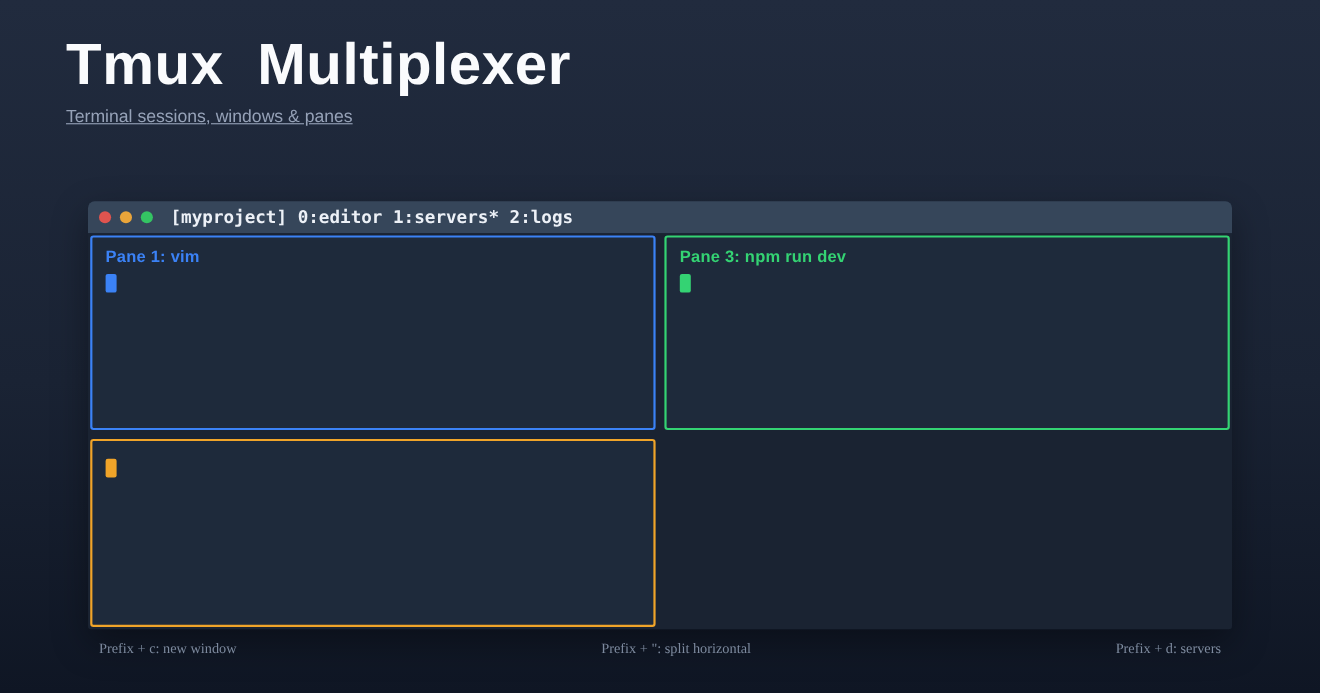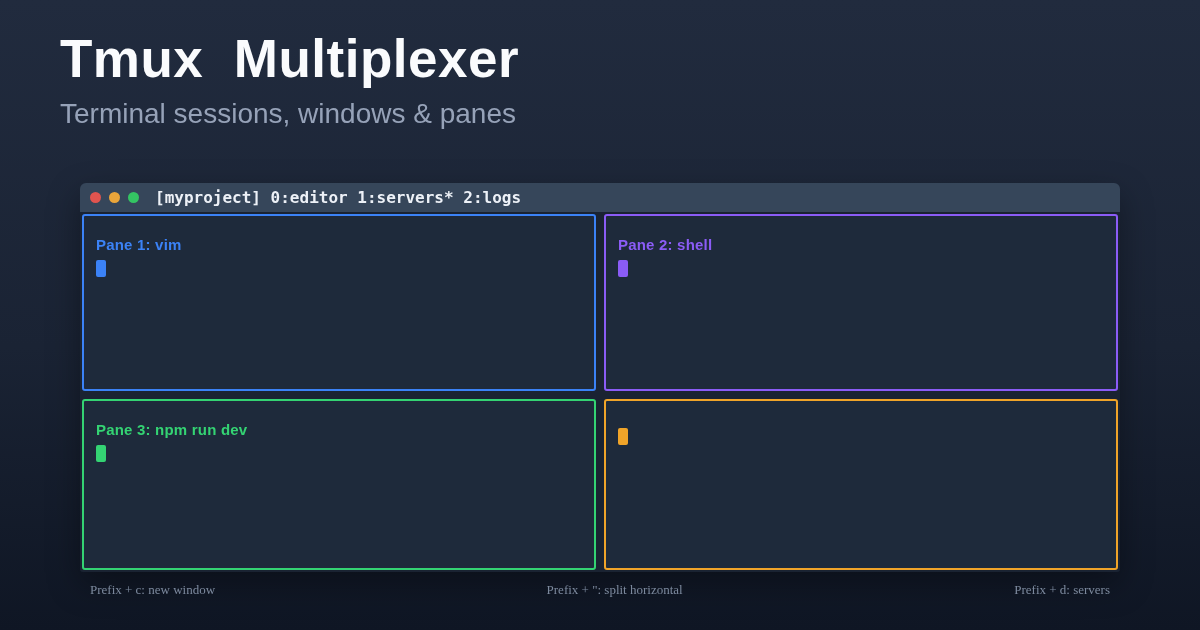--- a/index.html
+++ b/index.html
@@ -12,21 +12,21 @@
 
   
   .page-title {
     position: absolute; left: 60px; top: 30px;
     font-size: 53px; line-height: 1.1; font-weight: 700;
     letter-spacing: 0.5px; color: #fafbfd;
     white-space: pre;
   }
   .page-subtitle {
     position: absolute; left: 60px; top: 98px;
-    font-size: 28px; font-weight: 400; color: #96a2b8;
+    font-size: 16px; font-weight: 400; color: #96a2b8; text-decoration: underline;
   }
 
   
   .window {
     position: absolute; left: 80px; top: 183px; width: 1040px;
     border-radius: 6px 6px 3px 3px;
     box-shadow: 0 12px 32px rgba(0,0,0,0.35);
   }
   .titlebar {
     height: 29px; background: #36465a;
@@ -46,21 +46,21 @@
   .window-body {
     background: #1a2332; padding: 2px;
     display: grid; grid-template-columns: 1fr 1fr;
     grid-template-rows: 177px 171px; gap: 8px;
     border-radius: 0 0 3px 3px;
   }
   .pane {
     background: #1e2a3b;
     border: 2px solid var(--accent);
     border-radius: 3px;
-    padding: 20px 12px;
+    padding: 9px 12px;
   }
   .pane-label {
     font-size: 15px; font-weight: 700; color: var(--accent);
     letter-spacing: 0.2px;
   }
   .pane-cursor {
     width: 10px; height: 17px; margin-top: 7px;
     background: var(--accent); border-radius: 2px;
   }
 
@@ -86,24 +86,20 @@
     <span class="dot" style="background-color: rgb(234, 165, 58);"></span>
     <span class="dot" style="background-color: rgb(52, 196, 99);"></span>
     <span class="titlebar-text">[myproject] 0:editor 1:servers* 2:logs</span>
   </div>
 
   <div class="window-body">
     <div class="pane" style="--accent: #3b82f6;">
       <div class="pane-label">Pane 1: vim</div>
       <div class="pane-cursor"></div>
     </div>
-    <div class="pane" style="--accent: #8b5cf6;">
-      <div class="pane-label">Pane 2: shell</div>
-      <div class="pane-cursor"></div>
-    </div>
     <div class="pane" style="--accent: #34d373;">
       <div class="pane-label">Pane 3: npm run dev</div>
       <div class="pane-cursor"></div>
     </div>
     <div class="pane" style="--accent: #f0a429;">
       <div class="pane-cursor"></div>
     </div>
   </div>
 </div>
 

